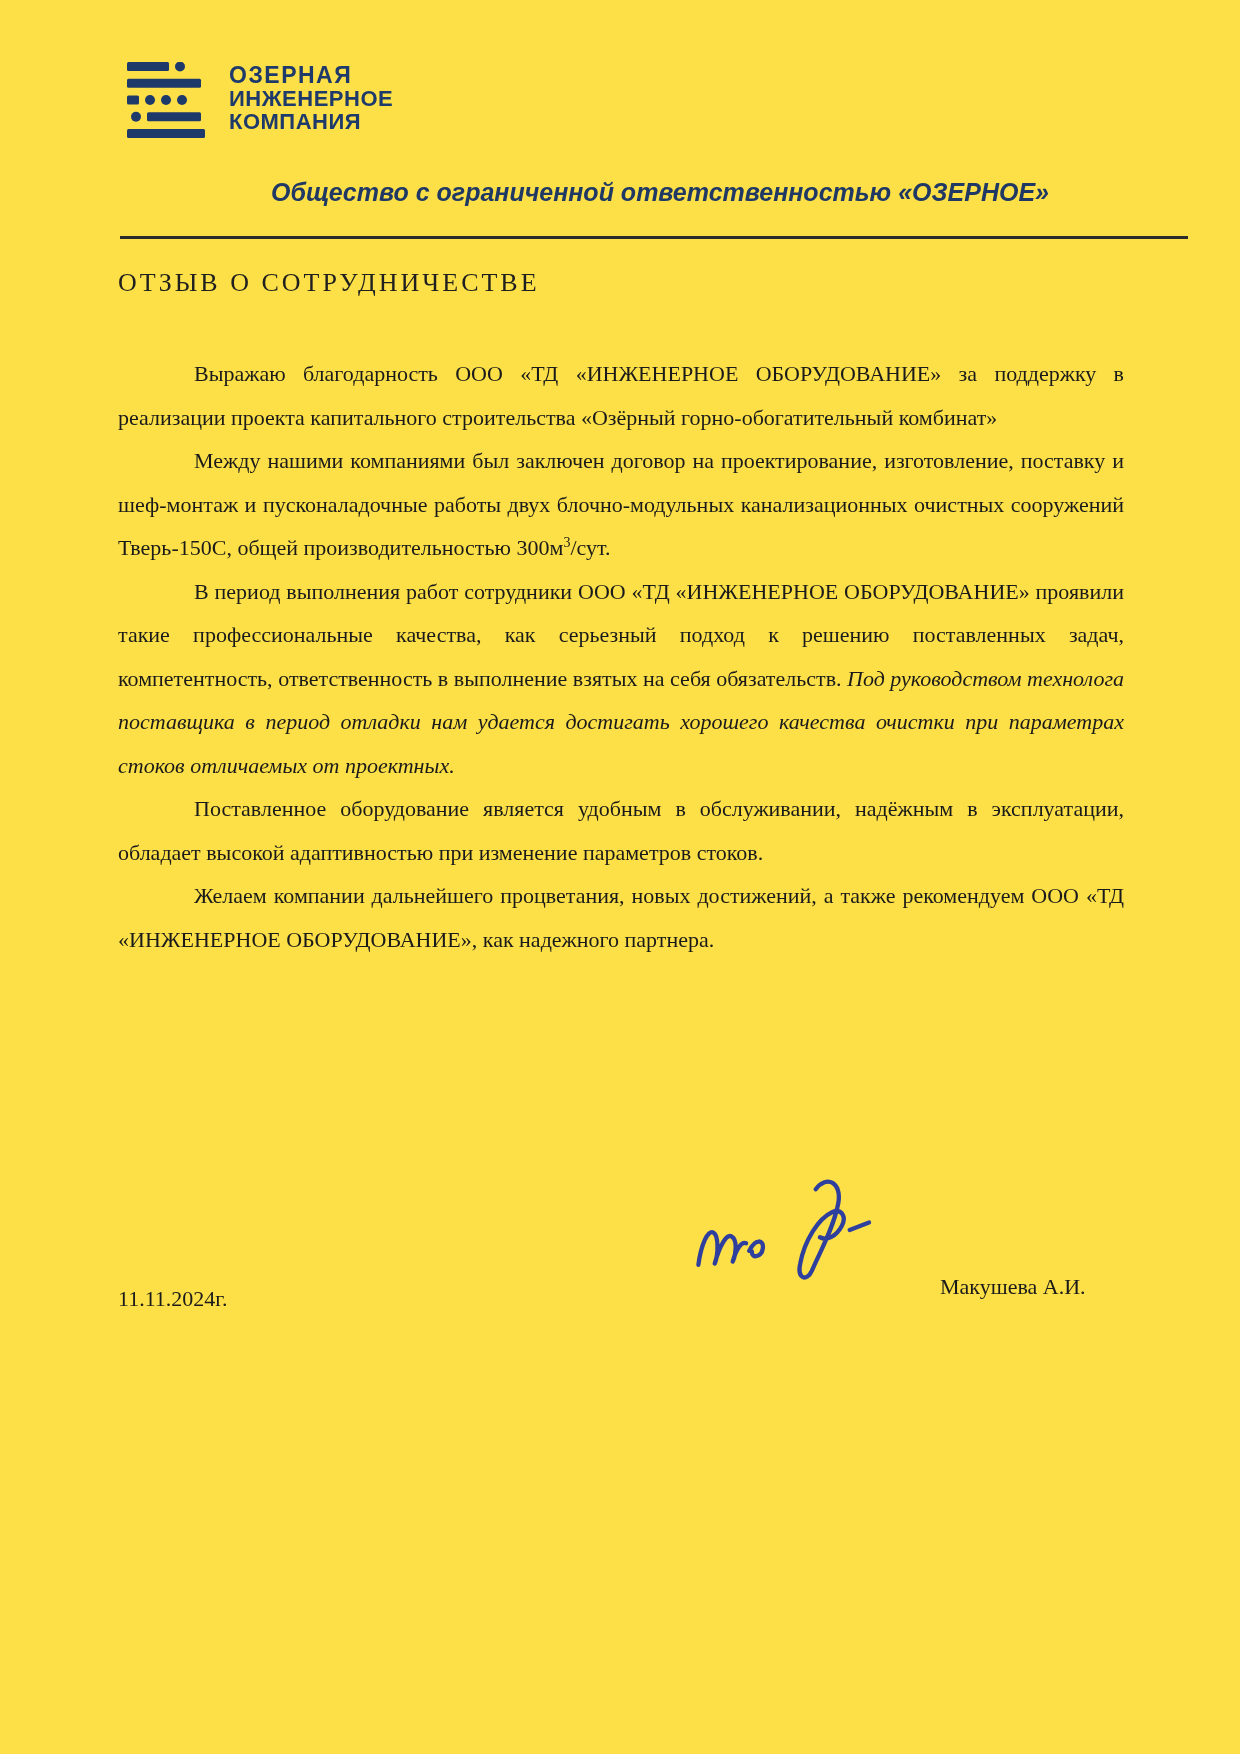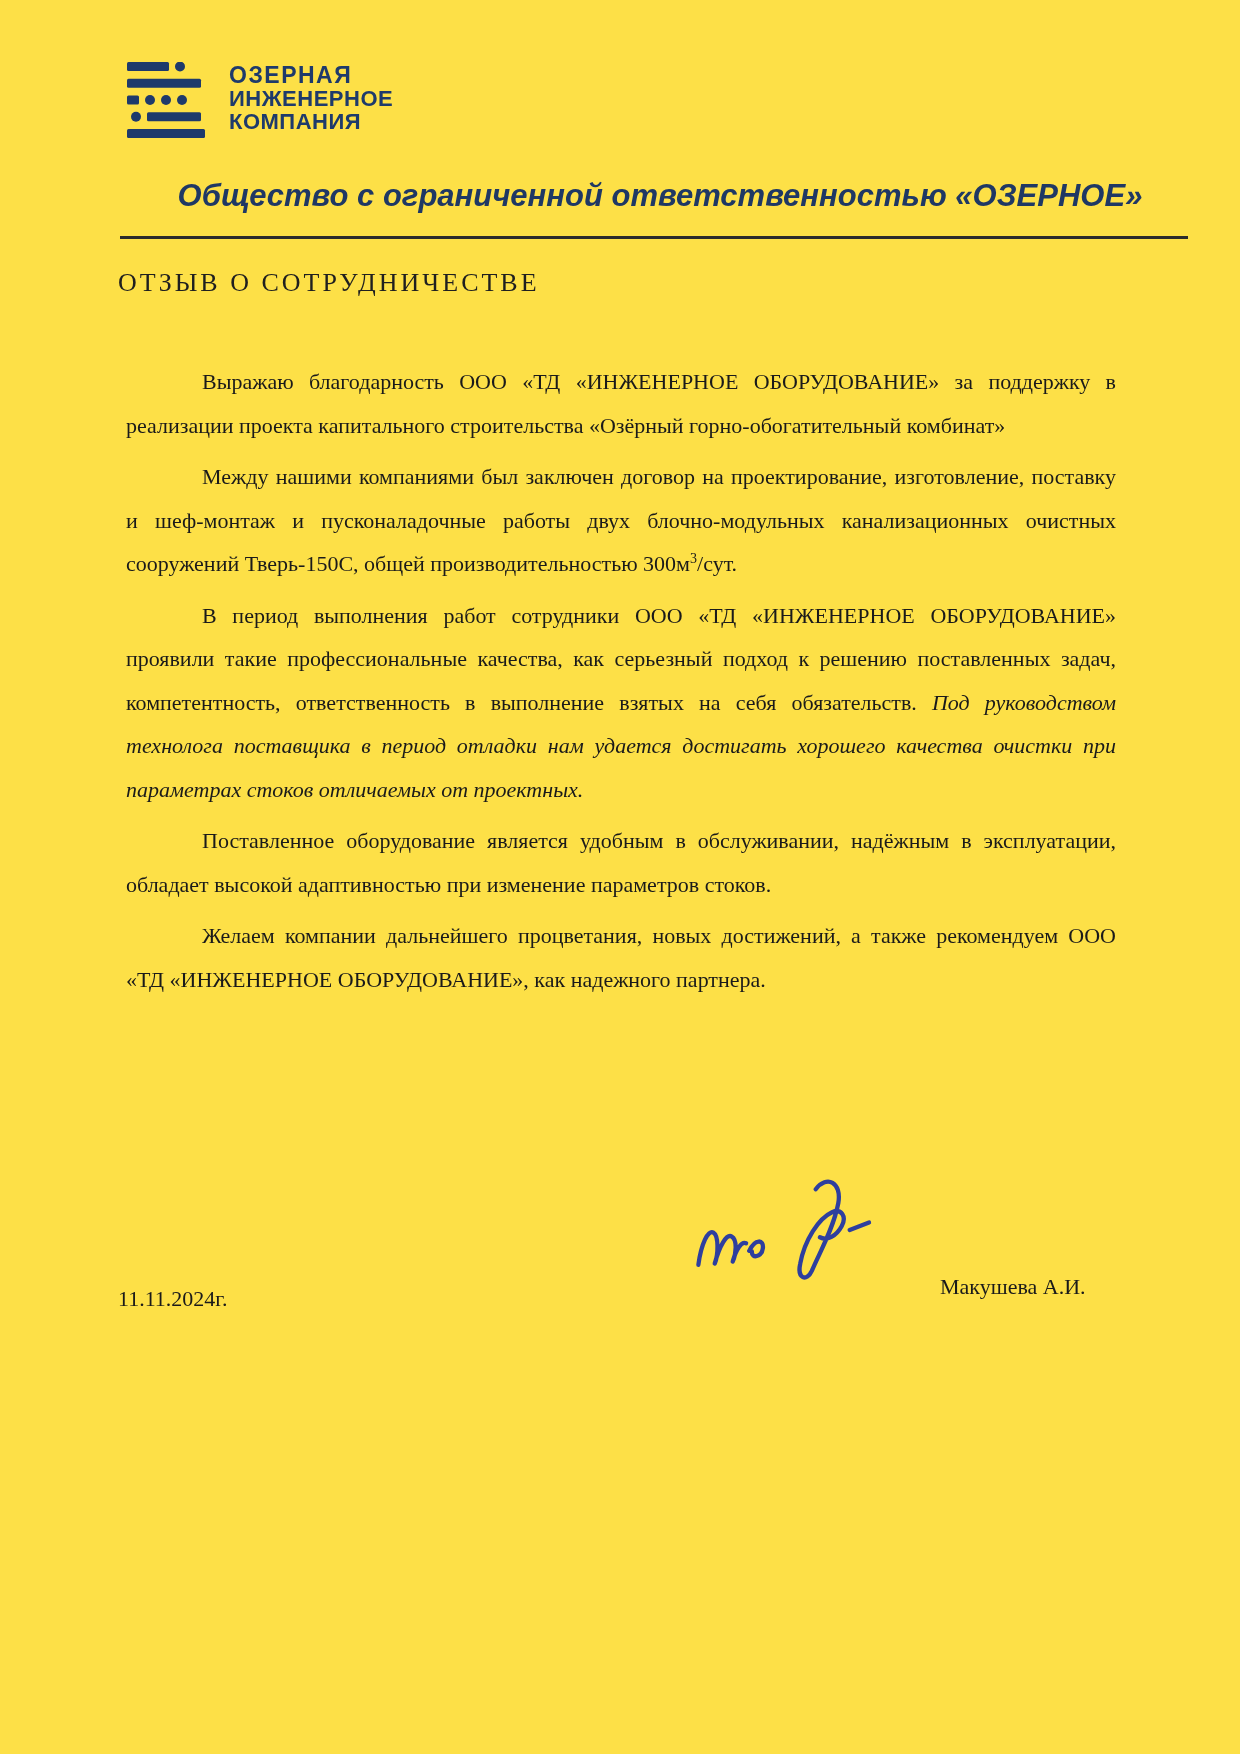--- a/index.html
+++ b/index.html
@@ -23,40 +23,40 @@
     color:#1e3a6b;
     font-size:22px;line-height:23px;
     letter-spacing:0.5px;
   }
   .logo-text .l1{font-size:23px;letter-spacing:1.5px;}
   .org-line{
     position:absolute;left:80px;top:178px;width:1160px;
     text-align:center;
     font-family:"Liberation Sans", sans-serif;
     font-weight:bold;font-style:italic;
-    font-size:31px;
+    font-size:25px;
     color:#1f3864;
   }
   .header-rule{
     position:absolute;left:120px;top:236px;width:1068px;height:3px;
     background:#2b2b2b;border:none;margin:0;
   }
   
   .doc-title{
     position:absolute;left:118px;top:268px;
     font-size:26px;font-weight:normal;
     letter-spacing:3px;margin:0;
     color:#1f1f1f;
   }
   .body-text{
     position:absolute;left:118px;top:352px;width:1006px;
     font-size:22px;line-height:43.5px;
     text-align:justify;
   }
-  .body-text p{margin:8px;text-indent:76px;}
+  .body-text p{margin:0;text-indent:76px;}
   .body-text .it{font-style:italic;}
   .body-text sup{font-size:14px;line-height:0;}
   
   .closing{position:absolute;left:118px;top:1230px;font-size:22px;}
   .sig-name{position:absolute;left:940px;top:1230px;font-size:22px;margin-top:44px;}
   .sig-date{position:absolute;left:118px;top:1286px;font-size:22px;}
   .sig-wrap{position:absolute;left:680px;top:1178px;width:200px;height:112px;transform:rotate(-4deg);}
   .sig-wrap svg{width:100%;height:100%;display:block;}
 </style>
 </head>

